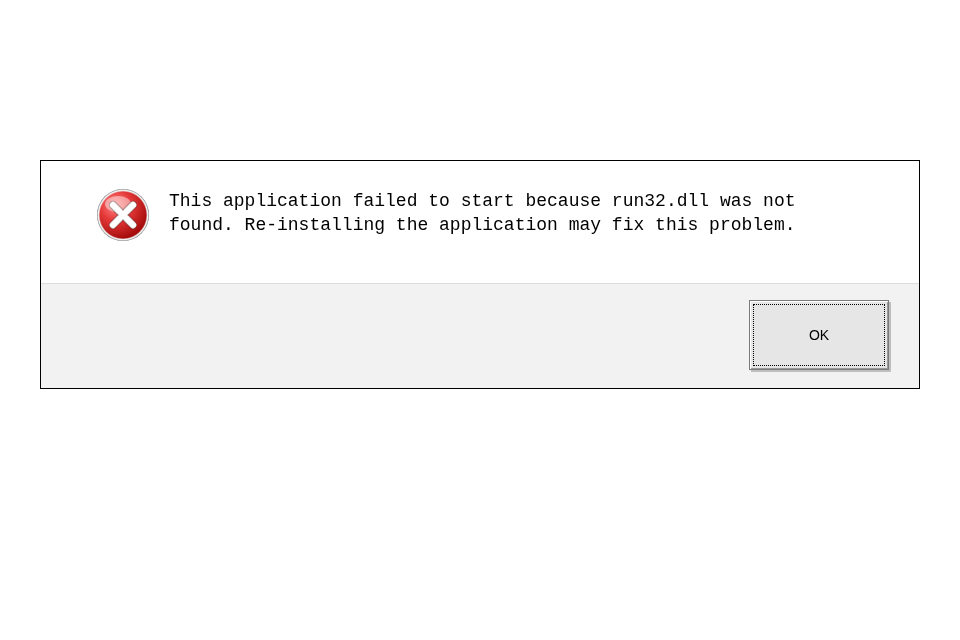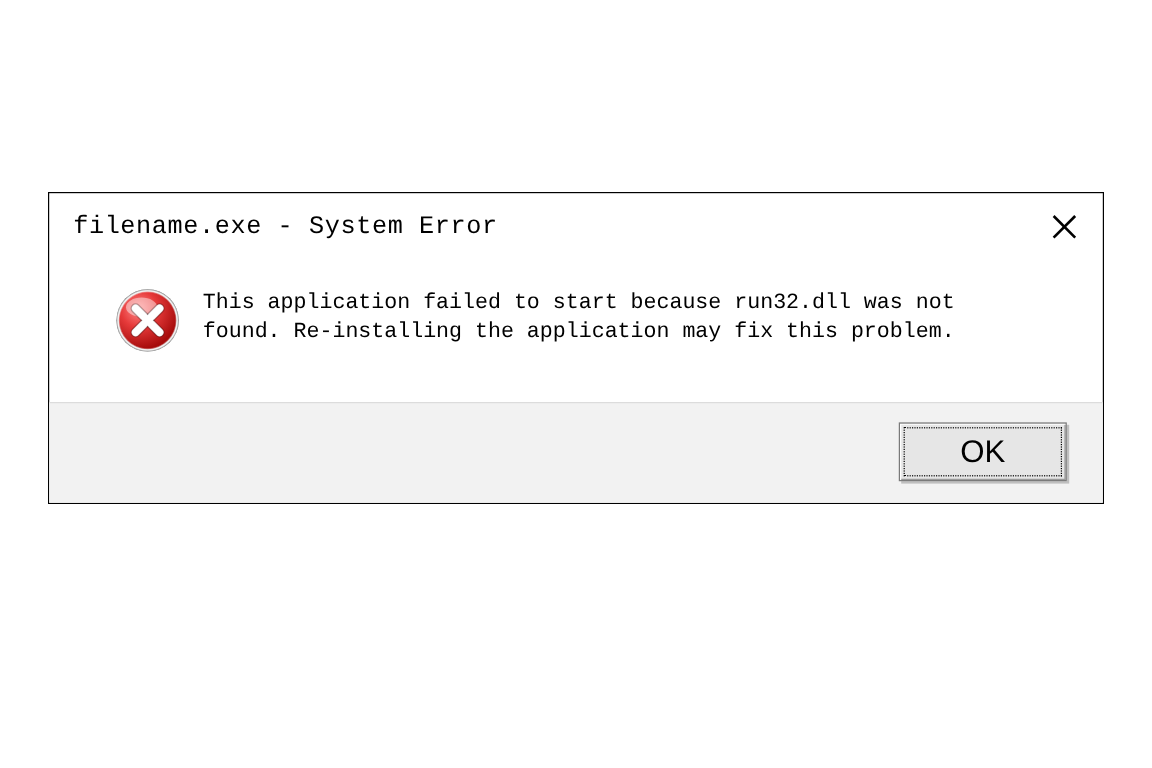--- a/index.html
+++ b/index.html
@@ -59,48 +59,39 @@
 
     .button-bar {
       background: #f2f2f2;
       border-top: 1px solid #dcdcdc;
       padding: 16px 30px 18px 30px;
       display: flex;
       justify-content: flex-end;
     }
     .ok-button {
       min-width: 140px;
-      padding: 8px 0;
-      font-size: 26px;
+      padding: 26px 0;
+      font-size: 14px;
       font-family: Arial, sans-serif;
       background: #e6e6e6;
       border: 1px solid #7a7a7a;
       outline: 1px dotted #000;
       outline-offset: -5px;
       box-shadow:
          inset 1px 1px 0 #ffffff,
          inset -1px -1px 0 #9a9a9a,
          2px 2px 0 #bfbfbf;
       cursor: pointer;
     }
   </style>
 </head>
 <body>
 
 <div class="dialog">
 
-  <div class="titlebar">
-    <div class="title">filename.exe - System Error</div>
-    <div class="close-x">
-      <svg width="22" height="22" viewBox="0 0 22 22">
-        <line x1="2" y1="2" x2="20" y2="20" stroke="#000" stroke-width="2.2"></line>
-        <line x1="20" y1="2" x2="2" y2="20" stroke="#000" stroke-width="2.2"></line>
-      </svg>
-    </div>
-  </div>
 
   <div class="content">
     <div class="error-icon">
       <svg width="56" height="56" viewBox="0 0 56 56">
         <defs>
           <radialGradient id="rg" cx="35%" cy="30%" r="70%">
             <stop offset="0%" stop-color="#ff8a8a"></stop>
             <stop offset="45%" stop-color="#e63a3a"></stop>
             <stop offset="100%" stop-color="#a60c0c"></stop>
           </radialGradient>

